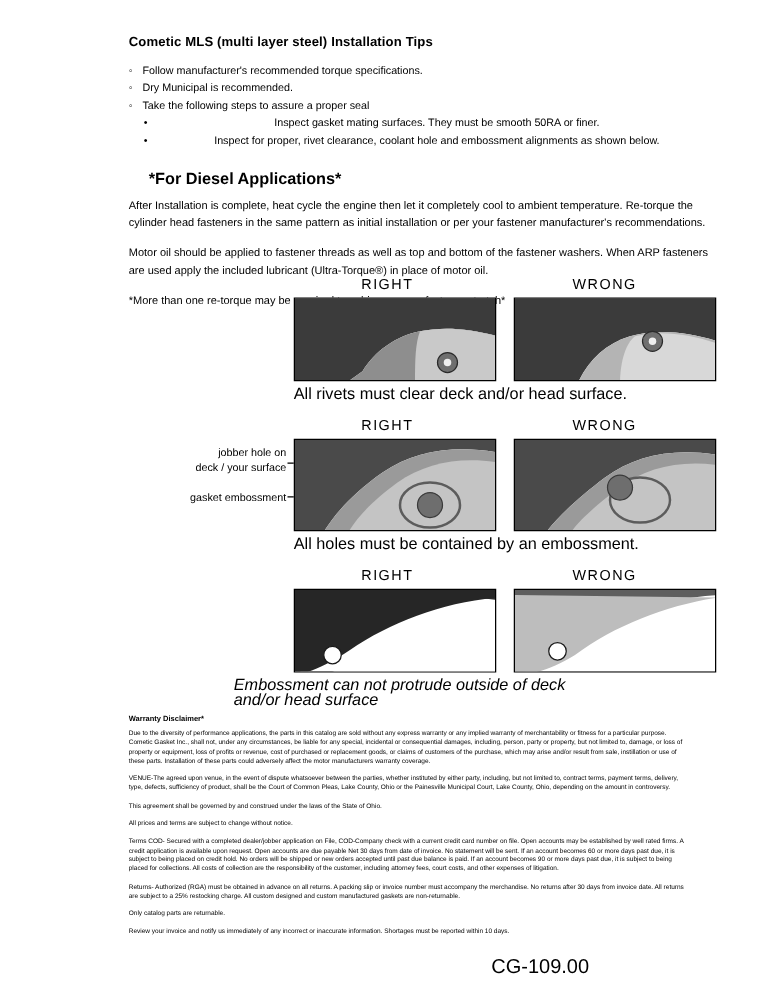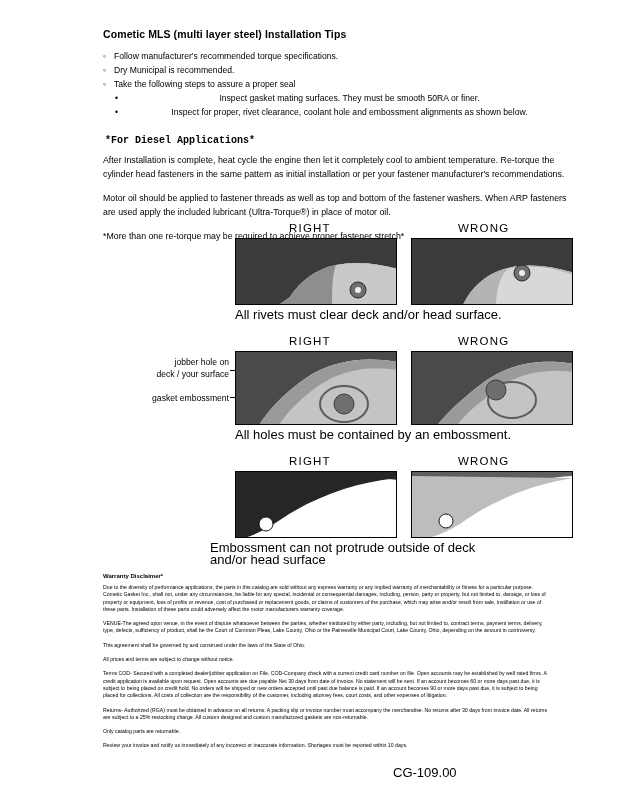--- a/index.html
+++ b/index.html
@@ -65,24 +65,23 @@
     text-align: center;
   }
   ul.subbullets > li::before {
     content: "\2022";
     position: absolute;
     left: 0px;
     top: -0.5px;
     font-size: 8.6px;
   }
   h2.subhead {
-    font-size: 10px;
+    font-size: 13px;
     font-weight: bold;
-    margin: 16px 0 8px 2px;
-    font-family: Liberation Mono, monospace;
+    margin: 16px 0 8px 16px;
   }
   p.para {
     font-size: 8.8px;
     line-height: 13.6px;
     margin: 0 0 11px 0;
   }
   p.para.last {
     margin-bottom: 0;
   }
 
@@ -123,21 +122,22 @@
   }
   .panel.tall {
     height: 74px;
   }
   .caption {
     font-size: 13px;
     margin: 4px 0 0 132px;
     line-height: 12px;
   }
   .caption.wide {
-    margin-left: 107px;
+    margin-left: 84px;
+    font-style: italic;
   }
 
   
   .callout {
     position: absolute;
     font-size: 8.6px;
     text-align: right;
     line-height: 11.5px;
   }
   .leader {
@@ -161,21 +161,21 @@
   .warranty p {
     font-size: 5.2px;
     line-height: 7.3px;
     margin: 0 0 7px 0;
     text-align: left;
   }
   .docnum {
     position: absolute;
     left: 393px;
     top: 765px;
-    font-size: 13px;
+    font-size: 16px;
   }
   svg { display: block; }
 </style>
 </head>
 <body>
 
 <div class="page">
 
   <div class="content">
     <h1 class="title">Cometic MLS (multi layer steel) Installation Tips</h1>

